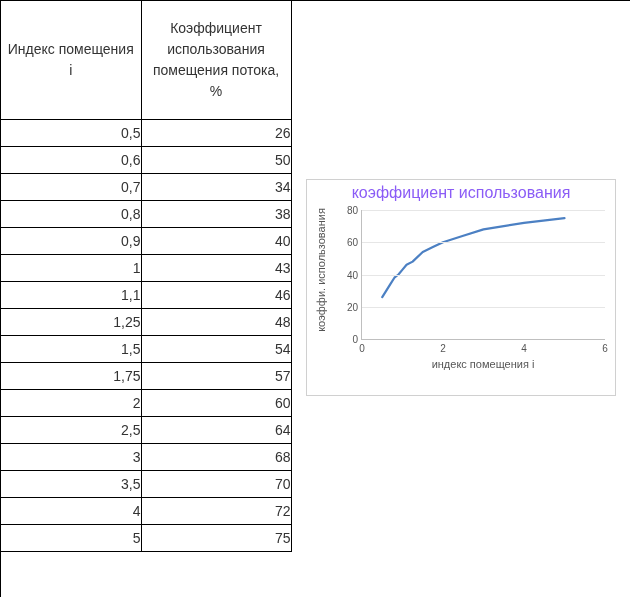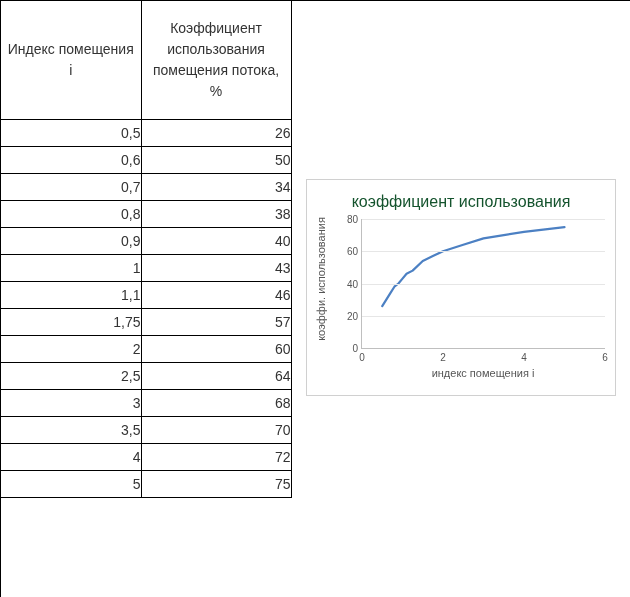--- a/index.html
+++ b/index.html
@@ -55,23 +55,23 @@
     right: 14px;
     top: 178px;
     width: 310px;
     height: 217px;
     border: 1px solid #d0d0d0;
     background: #ffffff;
     box-sizing: border-box;
   }
   .chart-title {
     text-align: center;
-    margin-top: 13px;
+    margin-top: 4px;
     font-size: 16px;
-    color: #14532d;
+    color: #8b5cf6;
   }
   .chart-inner {
     position: relative;
     height: 170px;
     width: 100%;
   }
   .ylabel-holder {
     position: absolute;
     left: 0;
     top: 0;
@@ -184,20 +184,28 @@
           <td>0,9</td>
           <td>40</td>
         </tr>
         <tr>
           <td>1</td>
           <td>43</td>
         </tr>
         <tr>
           <td>1,1</td>
           <td>46</td>
+        </tr>
+        <tr>
+          <td>1,25</td>
+          <td>48</td>
+        </tr>
+        <tr>
+          <td>1,5</td>
+          <td>54</td>
         </tr>
         <tr>
           <td>1,75</td>
           <td>57</td>
         </tr>
         <tr>
           <td>2</td>
           <td>60</td>
         </tr>
         <tr>

